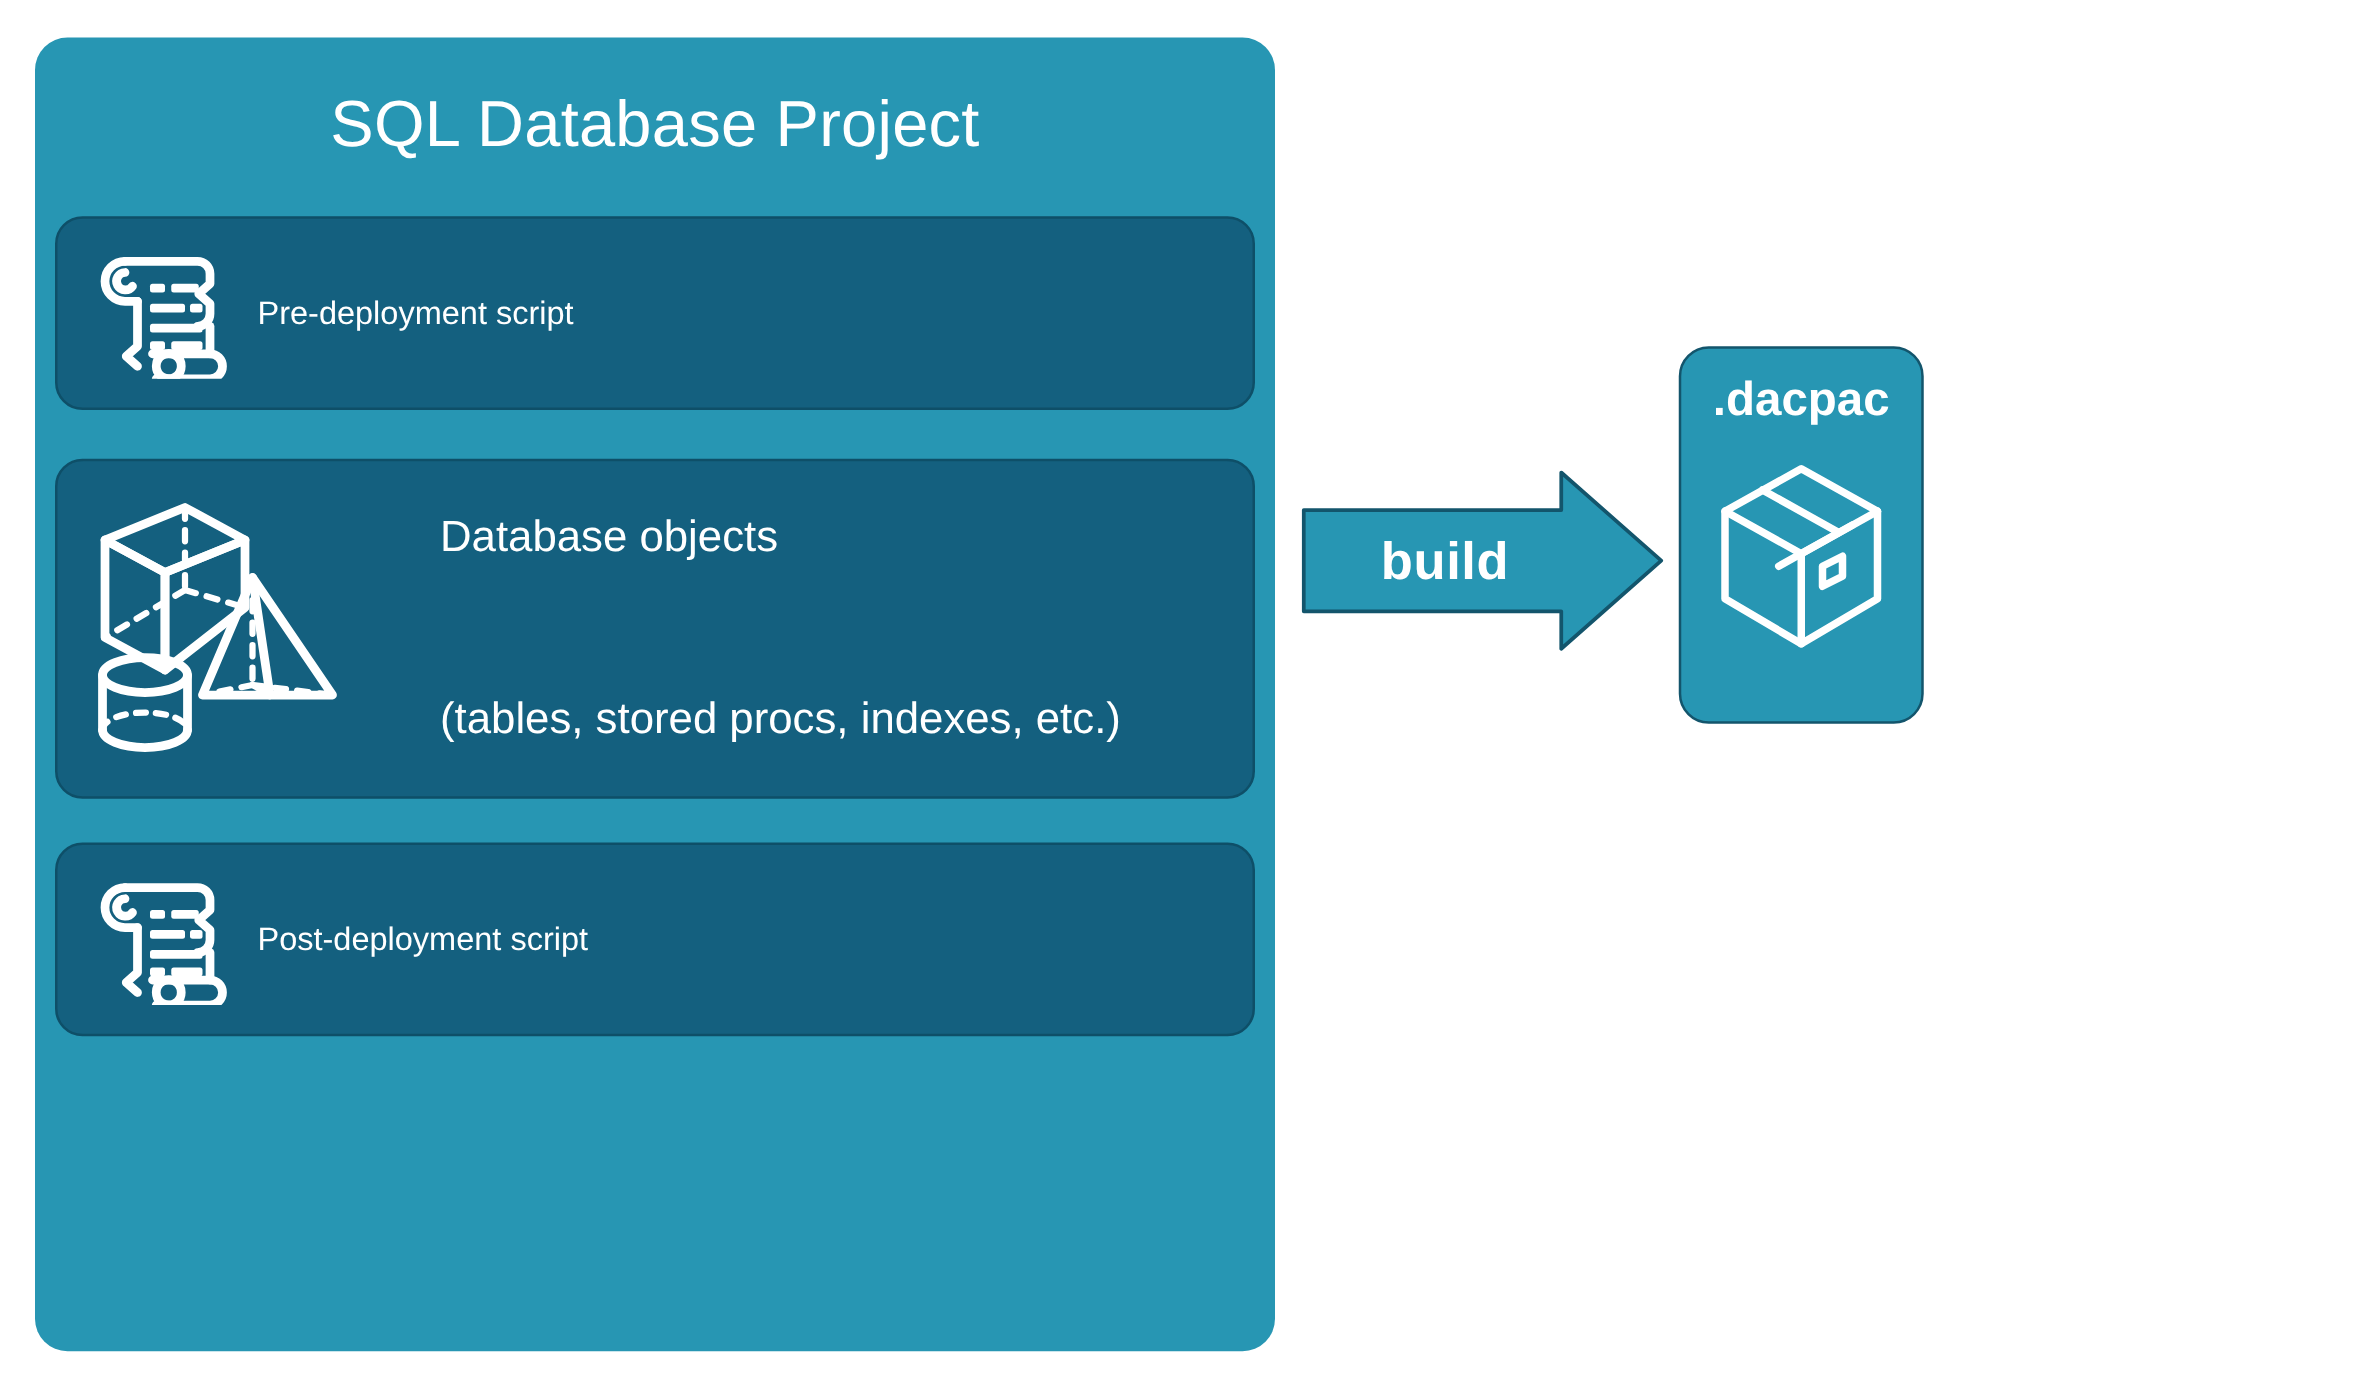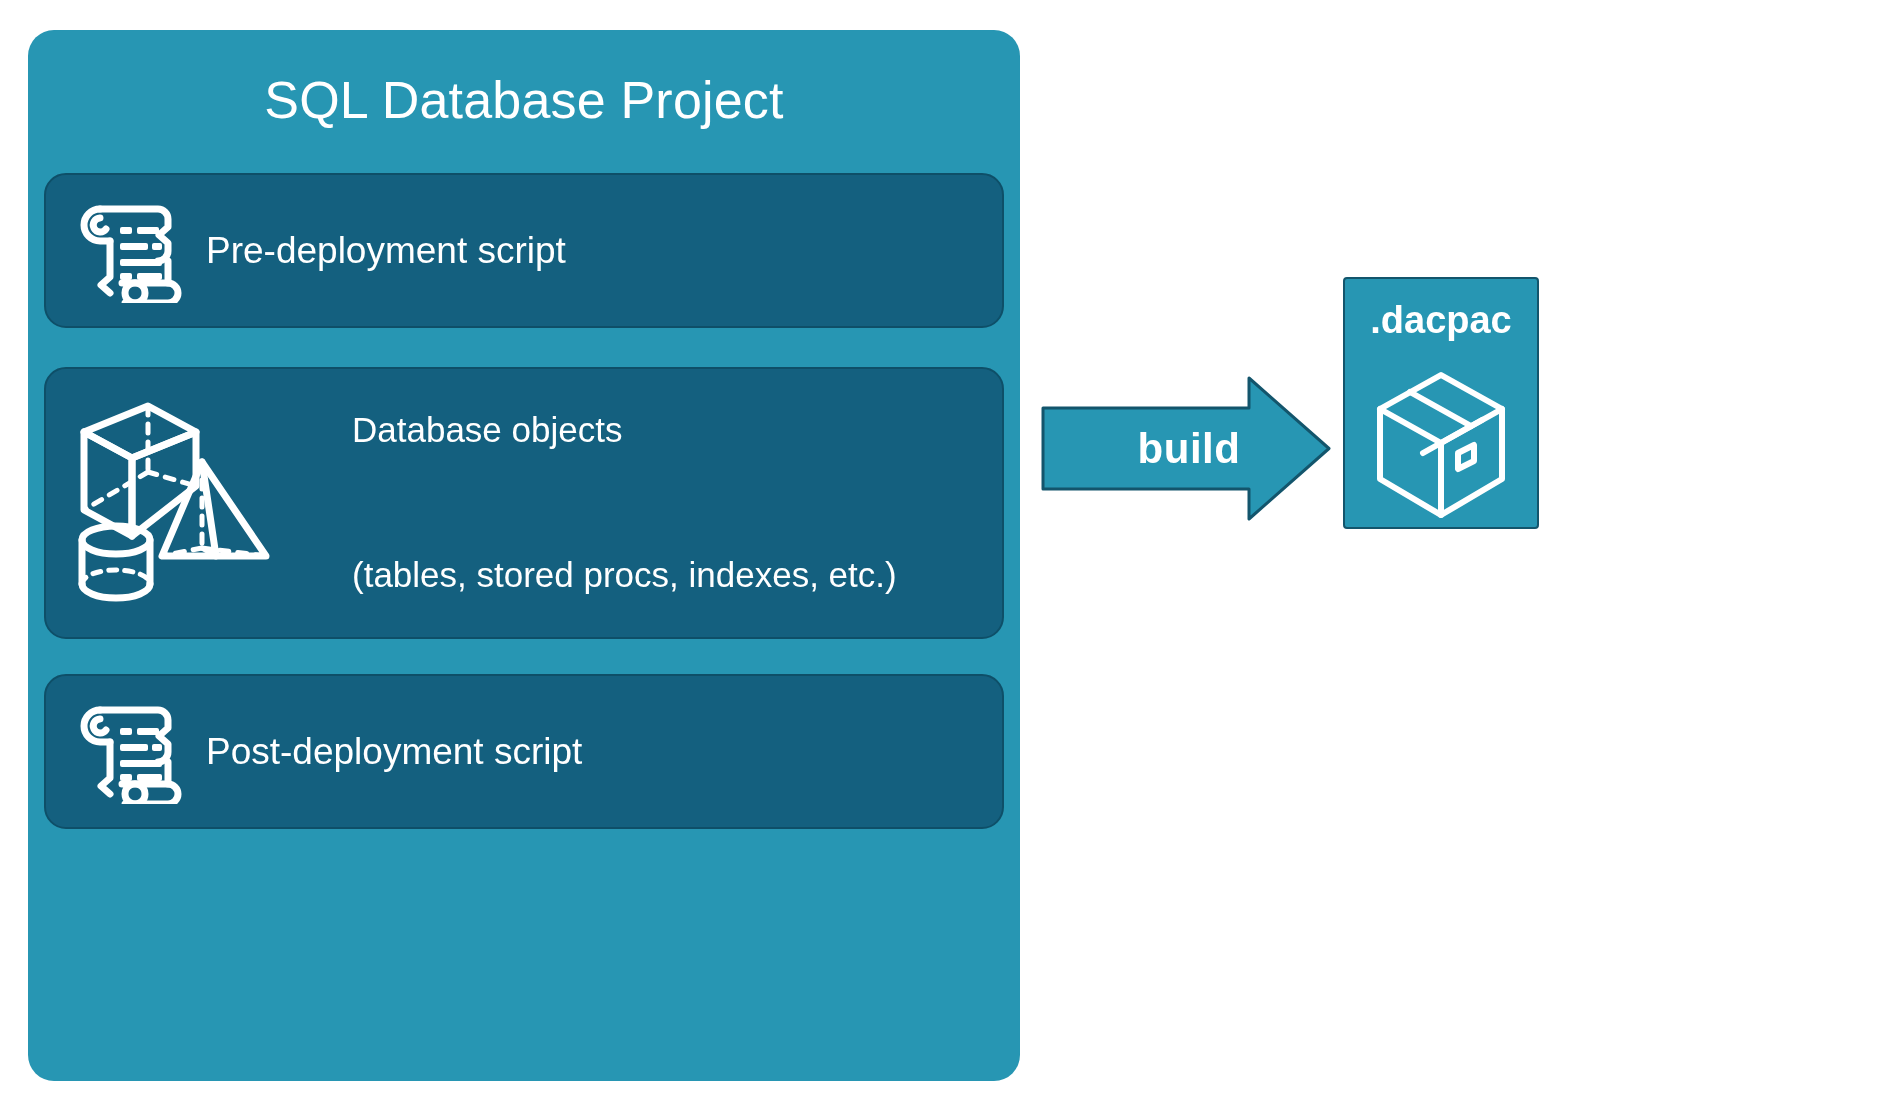--- a/index.html
+++ b/index.html
@@ -74,21 +74,21 @@
   }
   .icon-shapes-wrap {
     width: 270px;
     display: flex;
     justify-content: center;
     align-items: center;
   }
 
   .item-label {
     color: #ffffff;
-    font-size: 37px;
+    font-size: 26px;
     font-weight: 400;
     line-height: 1.38;
     white-space: pre;
   }
   .item-card.objs .item-label { font-size: 35px; }
 
   
   .build-arrow {
     position: absolute;
     left: 1041px;
@@ -103,33 +103,32 @@
     width: 230px;
     height: 145px;
     display: flex;
     align-items: center;
     justify-content: center;
     color: #ffffff;
     font-size: 42px;
     font-weight: bold;
     letter-spacing: 0.5px;
     pointer-events: none;
-    padding-left: 33px;
   }
 
   
   .dacpac-card {
     position: absolute;
     left: 1343px;
     top: 277px;
     width: 196px;
-    height: 252px;
+    height: 302px;
     background: #2796b3;
     border: 2px solid #13556c;
-    border-radius: 4px;
+    border-radius: 24px;
     box-sizing: border-box;
   }
   .dacpac-title {
     position: absolute;
     left: 0;
     top: 22px;
     width: 100%;
     text-align: center;
     color: #ffffff;
     font-size: 38px;

